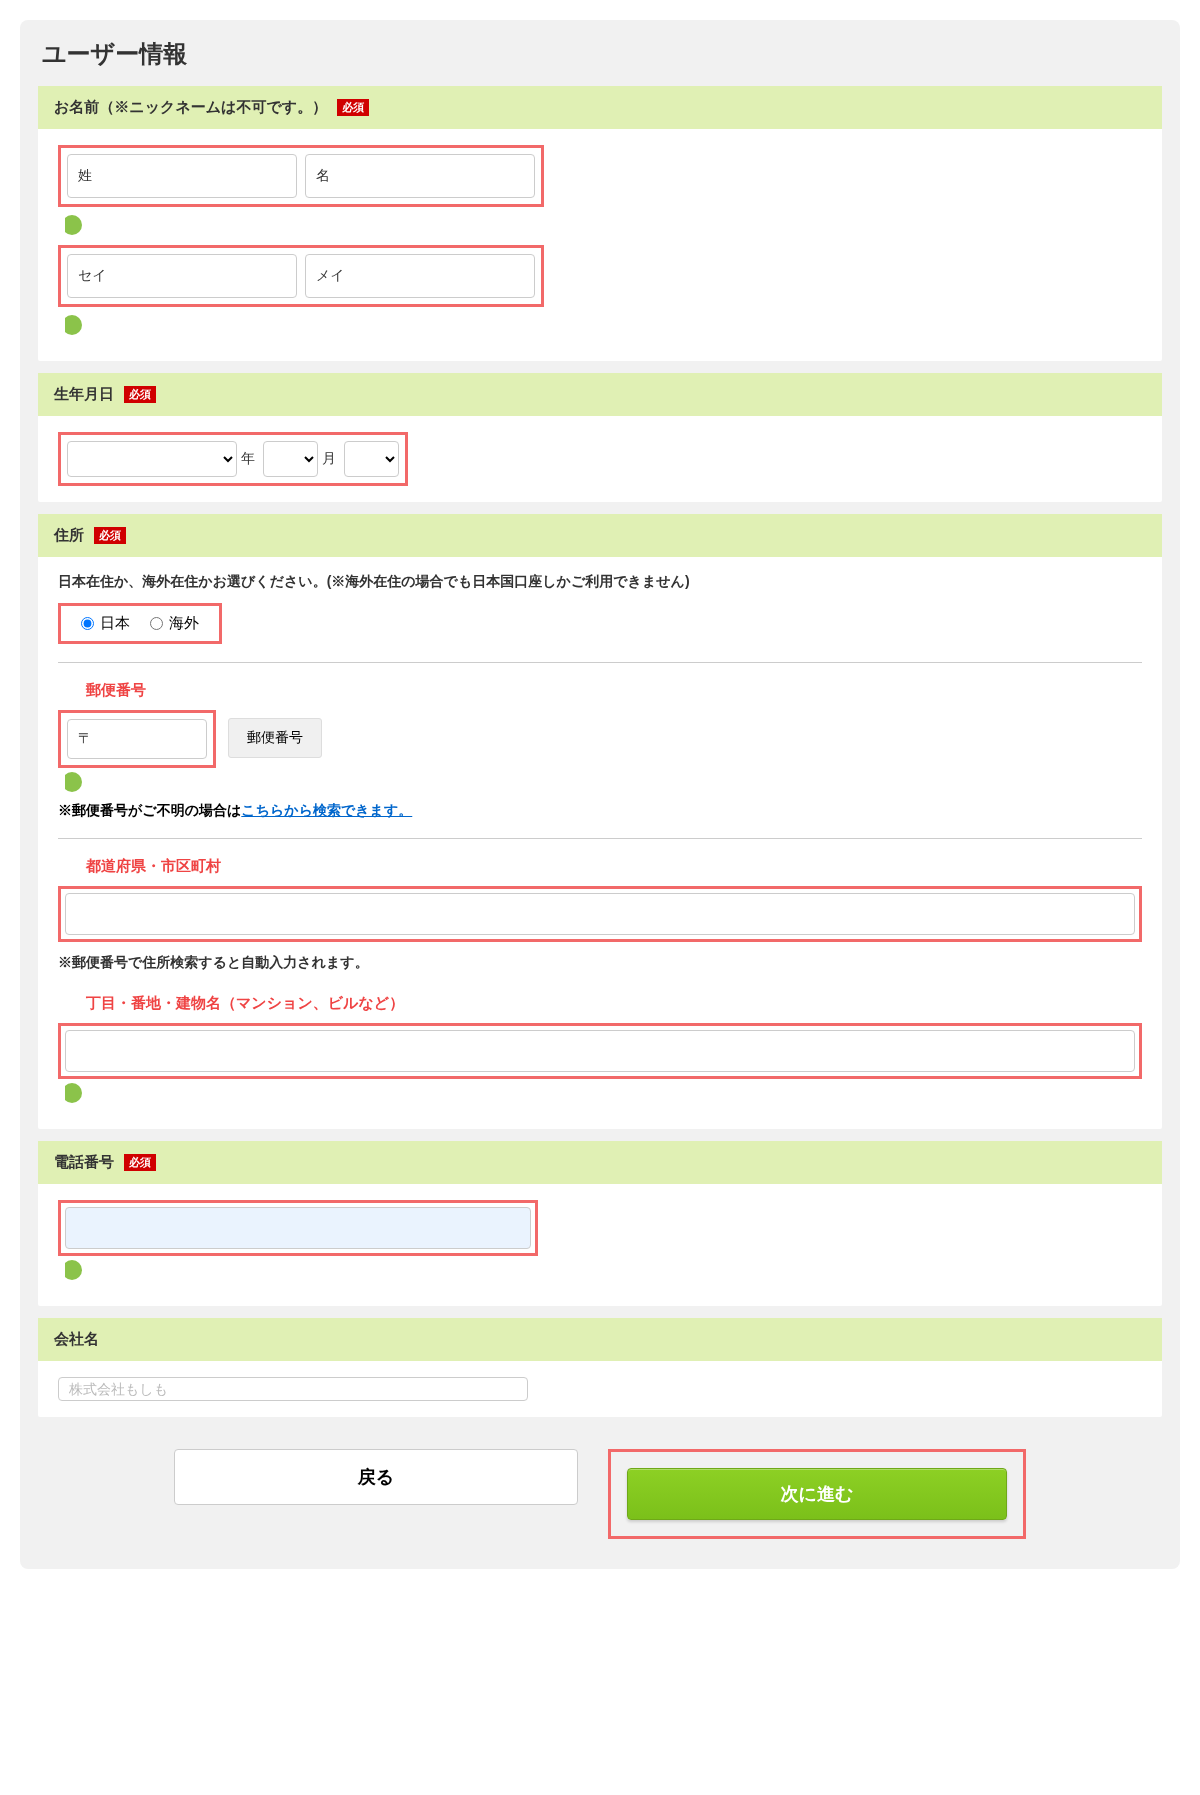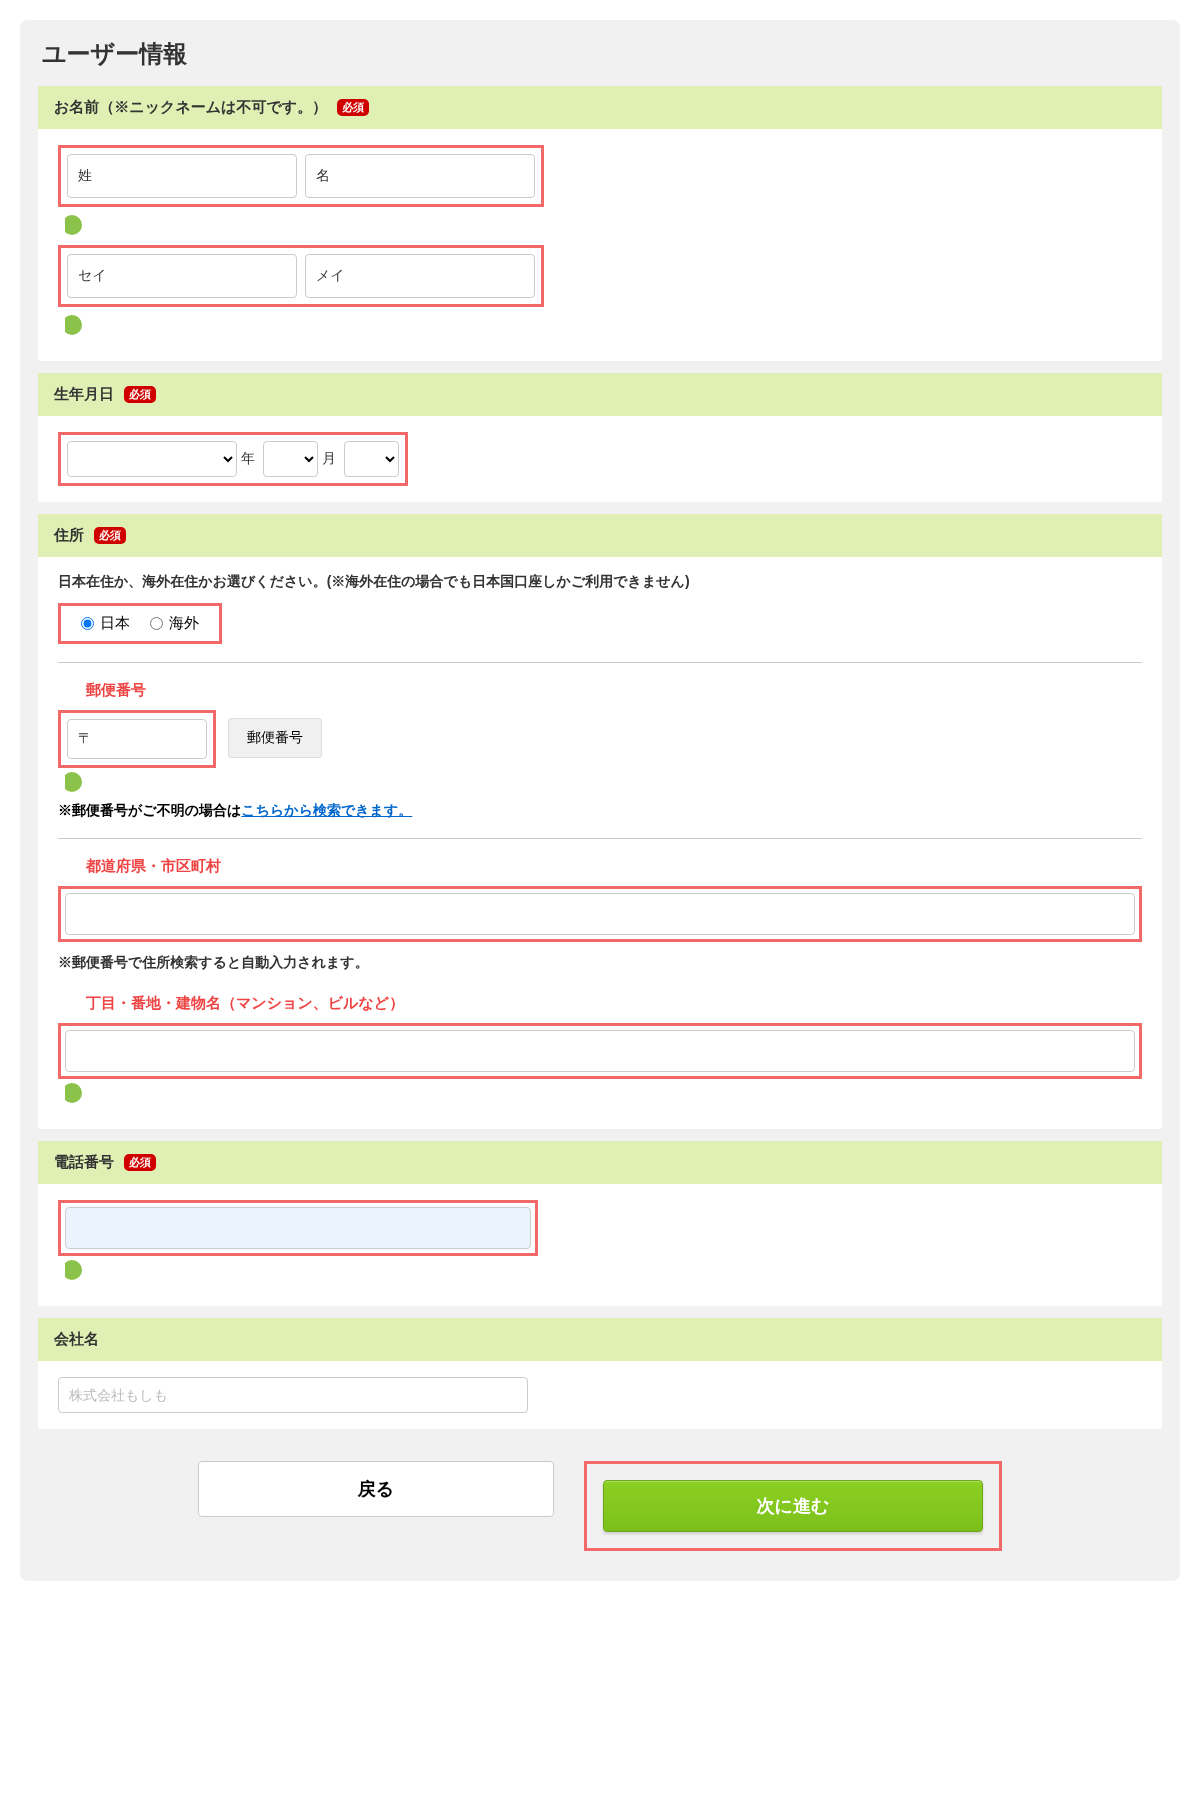--- a/index.html
+++ b/index.html
@@ -37,21 +37,21 @@
   align-items: center;
   gap: 10px;
 }
 .required-badge {
   display: inline-block;
   background: #d00000;
   color: #fff;
   font-size: 11px;
   font-weight: bold;
   padding: 1px 5px;
-  border-radius: 5px;
+  border-radius: 0;
 }
 .section-body {
   padding: 16px 20px;
 }
 .input-row-wrap {
   border: 3px solid #f26969;
   padding: 6px;
   display: inline-flex;
   gap: 8px;
   margin-bottom: 4px;
@@ -167,34 +167,34 @@
   font-size: 14px;
   outline: none;
 }
 .full-input::placeholder { color: #c7c7c7; }
 .full-input.autofill { background: #eaf3fe; }
 .sub-note { font-size: 14px; font-weight: bold; color: #333; margin-top: 12px; }
 .company-input {
   width: 470px;
   border: 1px solid #ccc;
   border-radius: 4px;
-  padding: 9px 10px;
+  padding: 3px 10px;
   font-size: 14px;
   outline: none;
 }
 .company-input::placeholder { color: #bbb; }
 .btn-row {
   display: flex;
   gap: 30px;
   justify-content: center;
   margin-top: 20px;
   padding: 12px 0;
 }
 .btn-back {
-  width: 356px;
+  width: 404px;
   height: 56px;
   background: #fff;
   border: 1px solid #ccc;
   border-radius: 4px;
   font-size: 18px;
   font-weight: bold;
   cursor: pointer;
 }
 .btn-next-wrap {
   border: 3px solid #f26969;

